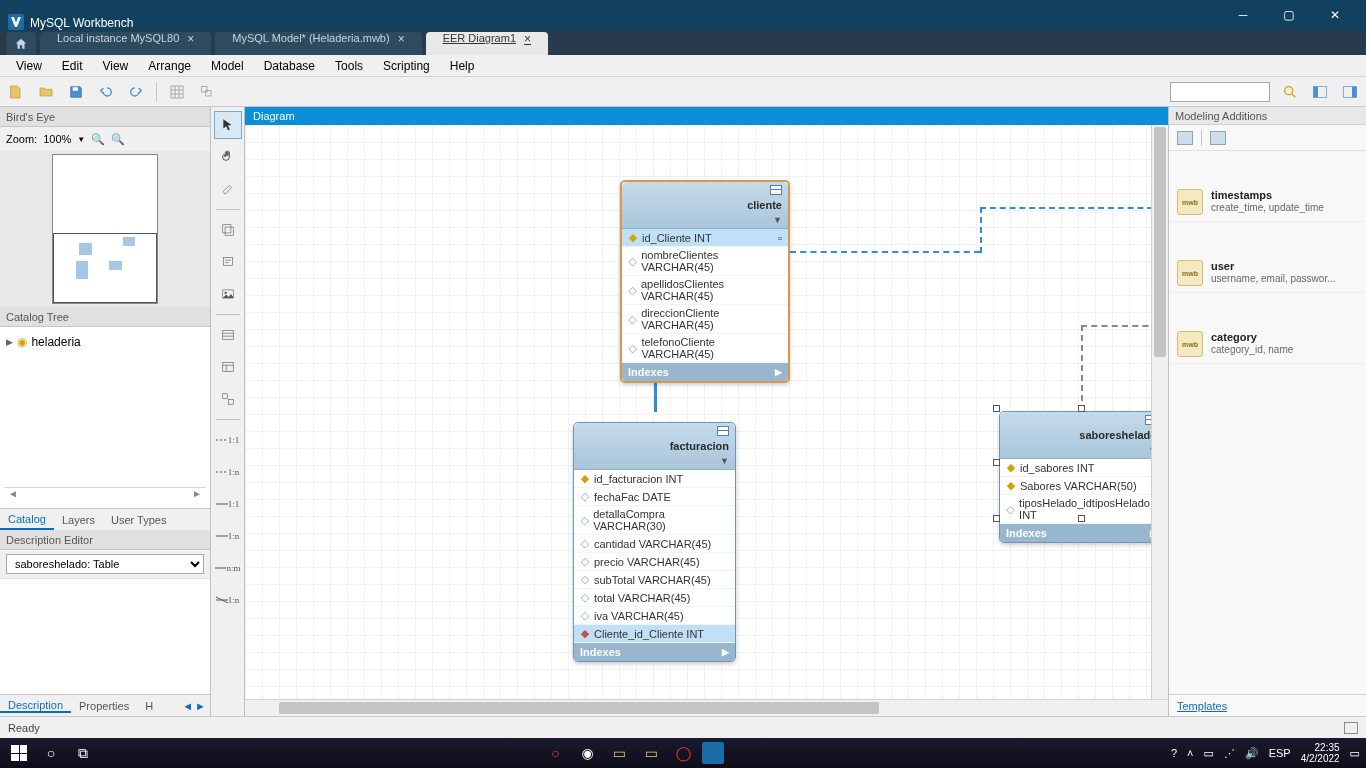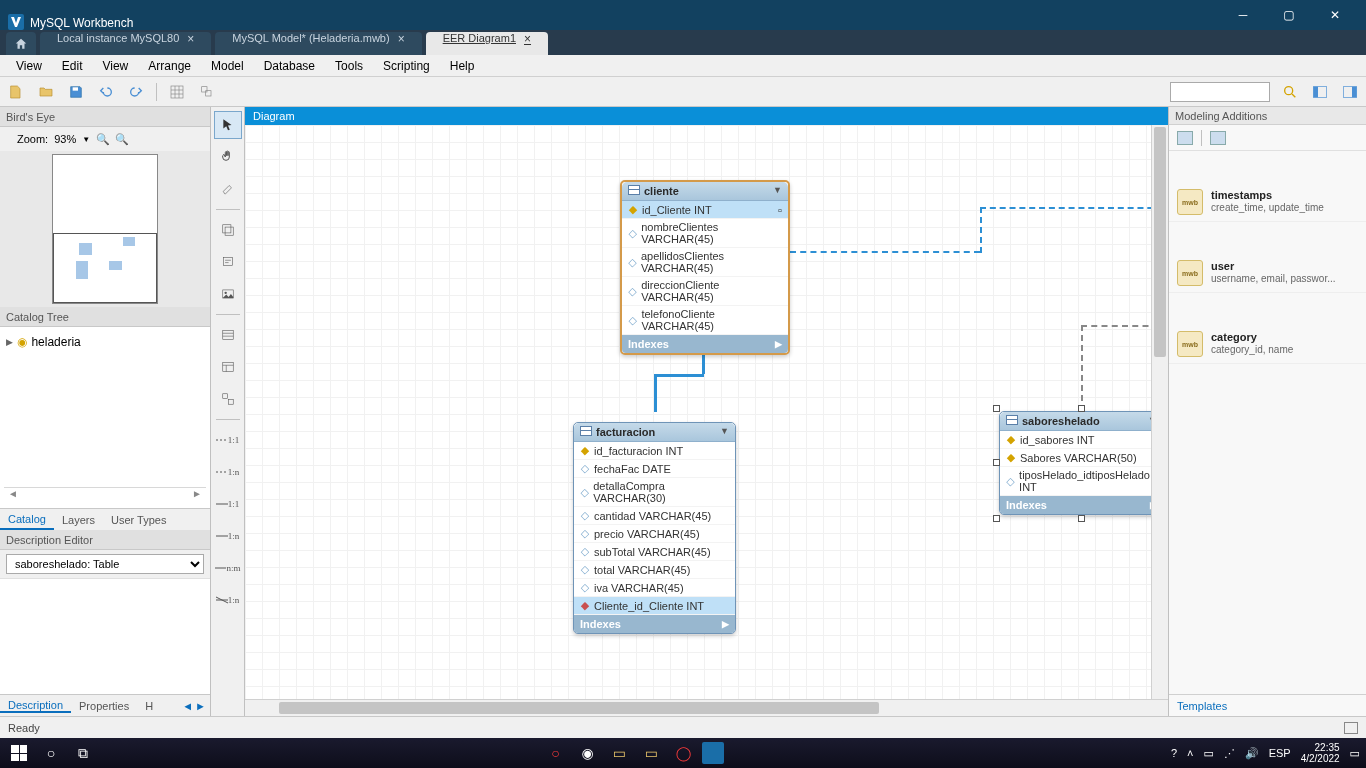--- a/index.html
+++ b/index.html
@@ -27,21 +27,21 @@
 
 .toolbar { height: 30px; background: #f0f0f0; display: flex; align-items: center; padding: 0 6px; gap: 10px; border-bottom: 1px solid #c8c8c8; }
 .toolbar .tbicon { width: 20px; height: 20px; display: flex; align-items: center; justify-content: center; }
 .toolbar .spacer { flex: 1; }
 .toolbar .searchbox { width: 100px; height: 20px; border: 1px solid #aaa; background: #fff; }
 
 
 .main { display: flex; height: 609px; }
 .leftpanel { width: 211px; display: flex; flex-direction: column; border-right: 1px solid #c0c0c0; background: #f0f0f0; }
 .panelheader { height: 20px; background: #e0e0e0; font-size: 11px; color: #555; display: flex; align-items: center; padding: 0 6px; border-bottom: 1px solid #c8c8c8; }
-.zoomrow { height: 24px; display: flex; align-items: center; padding: 0 17px; font-size: 11px; gap: 6px; }
+.zoomrow { height: 24px; display: flex; align-items: center; padding: 0 6px; font-size: 11px; gap: 6px; }
 .birdseye { height: 156px; background: #e8e8e8; display: flex; align-items: center; justify-content: center; }
 .birdscanvas { width: 106px; height: 150px; background: #fff; border: 1px solid #888; position: relative; }
 .birdsrect { position: absolute; border: 1px solid #555; left: 0; top: 78px; right: 0; bottom: 0; }
 .birdstbl { position: absolute; background: #a7c7e7; }
 .catalogtree { flex: 1; background: #fff; padding: 4px; font-size: 12px; min-height: 0; display:flex; flex-direction:column;}
 .catalogtree .scrl { flex:1; overflow:hidden; }
 .cattabs { height: 22px; display: flex; font-size: 11px; border-top: 1px solid #c8c8c8; }
 .cattab { padding: 0 8px; display: flex; align-items: center; color: #555; }
 .cattab.active { color: #0a6ebd; border-bottom: 2px solid #0a6ebd; }
 .descinput { width: calc(100% - 12px); margin: 4px 6px; height: 20px; font-size: 11px; border: 1px solid #aaa; padding: 0 4px; background: #fff; }
@@ -68,21 +68,21 @@
   background-size: 17px 17px;
 }
 .canvas-scroll-v { position:absolute; right:0; top:18px; bottom:17px; width:17px; background:#f0f0f0; border-left:1px solid #d0d0d0;}
 .canvas-scroll-v .thumb { position:absolute; left:2px; right:2px; top:2px; height:230px; background:#c4c4c4; border-radius:2px;}
 .canvas-scroll-h { position:absolute; left:0; right:0; bottom:0; height:17px; background:#f0f0f0; border-top:1px solid #d0d0d0;}
 .canvas-scroll-h .thumb { position:absolute; top:2px; bottom:2px; left:34px; width:600px; background:#c4c4c4; border-radius:2px;}
 
 
 .entity { position: absolute; border: 1px solid #6f94b7; border-radius: 5px; box-shadow: 0 2px 4px rgba(0,0,0,.2); background: #fff; font-size: 11px; }
 .entity.selected-orange { border: 2px solid #d49a4a; }
-.ent-title { background: linear-gradient(#c5dae9, #a9c6dc); border-bottom: 1px solid #8fb0cc; padding: 3px 6px; display: flex; align-items: flex-start; gap: 4px; font-weight: bold; color: #2a2a2a; border-radius: 5px 5px 0 0;}
+.ent-title { background: linear-gradient(#c5dae9, #a9c6dc); border-bottom: 1px solid #8fb0cc; padding: 3px 6px; display: flex; align-items: flex-end; gap: 4px; font-weight: bold; color: #2a2a2a; border-radius: 5px 5px 0 0; flex-direction: column;}
 .ent-title .tblicon { width: 12px; height: 10px; background: #fff; border: 1px solid #5a7fa8; position: relative; }
 .ent-title .tblicon::before { content:""; position:absolute; left:0; right:0; top:3px; height:1px; background:#5a7fa8; }
 .ent-title .tri { margin-left: auto; font-size: 9px; color: #555; }
 .ent-row { padding: 2px 6px; display: flex; align-items: center; gap: 4px; color: #333; border-bottom: 1px solid #f3f3f3;}
 .ent-row.hl-blue { background: #bfe0f7; }
 .ent-row .ico { width: 10px; display: inline-flex; justify-content: center; }
 .ico.key { color: #d4a300; }
 .ico.fk { color: #c94f4f; }
 .ico.attr { color: #7aa7cc; }
 .ent-indexes { background: #98b7cf; color: #fff; padding: 3px 6px; display: flex; align-items: center; font-weight: bold; border-radius: 0 0 4px 4px;}
@@ -96,21 +96,21 @@
 
 
 .rightpanel { width: 198px; border-left: 1px solid #c0c0c0; background: #f8f8f8; display: flex; flex-direction: column; }
 .rheader { height: 18px; background: #e8e8e8; font-size: 11px; color: #555; padding: 0 6px; display: flex; align-items: center; border-bottom: 1px solid #d0d0d0; }
 .riconsrow { height: 26px; display:flex; align-items:center; gap:8px; padding:0 8px; border-bottom:1px solid #e0e0e0;}
 .riconsrow .ri { width:16px; height:14px; border:1px solid #8aa; background:#cde;}
 .ritem { padding: 6px 8px; display: flex; gap: 8px; border-bottom: 1px solid #eee; font-size: 11px; margin-top: 32px; }
 .ritem .badge { width: 26px; height: 26px; background: #f5e9c3; border: 1px solid #d4bc6a; border-radius: 3px; display: flex; align-items: center; justify-content: center; font-size: 7px; color: #8a6d1e; font-weight: bold; }
 .ritem .txt b { display: block; font-size: 11px; color: #222; }
 .ritem .txt span { color: #666; font-size: 10px; }
-.rfooter { margin-top: auto; height: 22px; border-top: 1px solid #d0d0d0; font-size: 11px; padding: 0 8px; display: flex; align-items: center; color: #0a6ebd; }
+.rfooter { margin-top: auto; height: 22px; border-top: 1px solid #d0d0d0; font-size: 11px; padding: 0 8px; display: flex; align-items: center; color: #0a6ebd; text-decoration: underline; }
 
 
 .statusbar { height: 22px; background: #f0f0f0; border-top: 1px solid #c8c8c8; font-size: 11px; display: flex; align-items: center; padding: 0 8px; color: #444; }
 .statusbar .spacer { flex:1; }
 .statusbar .sqicon { width:14px; height:12px; border:1px solid #888; margin-left:4px;}
 
 
 .taskbar { height: 30px; background: linear-gradient(#1a1a2e, #0d0d1a); display: flex; align-items: center; padding: 0 6px; gap: 6px; color: #fff; font-size: 11px; }
 .taskbar .start { width: 16px; height: 16px; display: grid; grid-template: 1fr 1fr / 1fr 1fr; gap: 1px; }
 .taskbar .start div { background: #fff; }
@@ -226,21 +226,21 @@
       </svg>
     </div>
 </div>
 
 <div class="main">
 
   <div class="leftpanel">
     <div class="panelheader">Bird's Eye</div>
     <div class="zoomrow">
       <span>Zoom:</span>
-      <span>93%</span>
+      <span>100%</span>
       <span style="font-size:8px">▼</span>
       <span>🔍</span>
       <span>🔍</span>
     </div>
     <div class="birdseye">
       <div class="birdscanvas">
         <div class="birdsrect"></div>
         <div class="birdstbl" style="left:26px;top:88px;width:13px;height:12px"></div>
         <div class="birdstbl" style="left:70px;top:82px;width:12px;height:9px"></div>
         <div class="birdstbl" style="left:23px;top:106px;width:12px;height:18px"></div>

